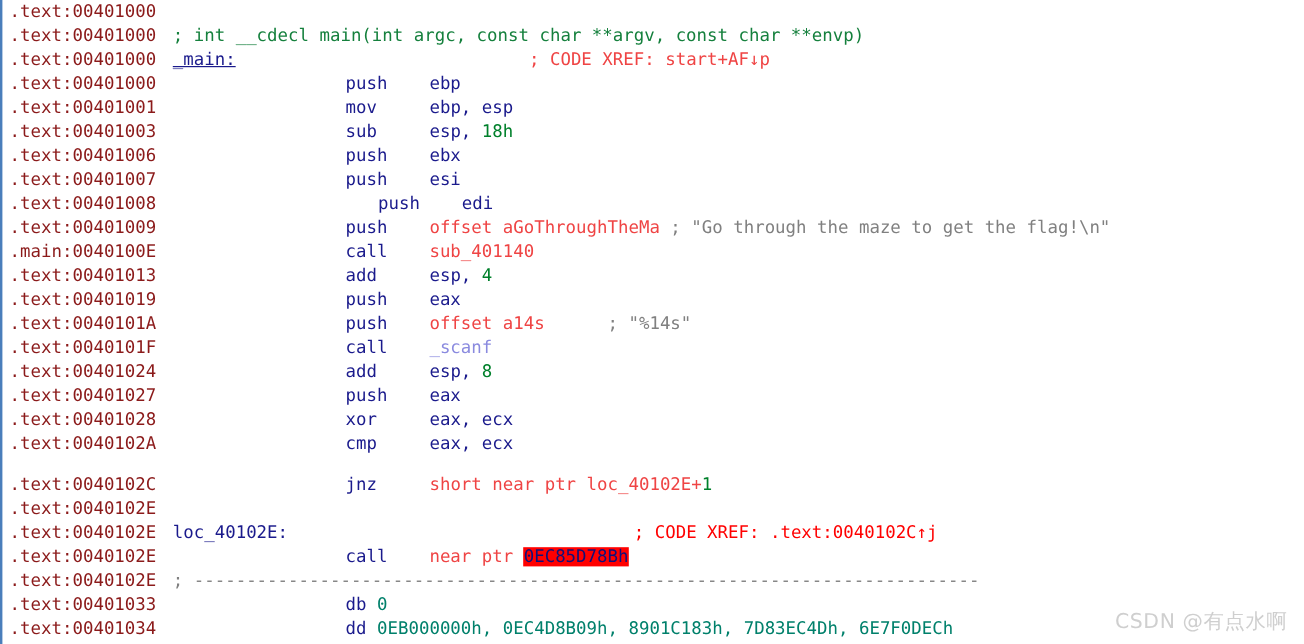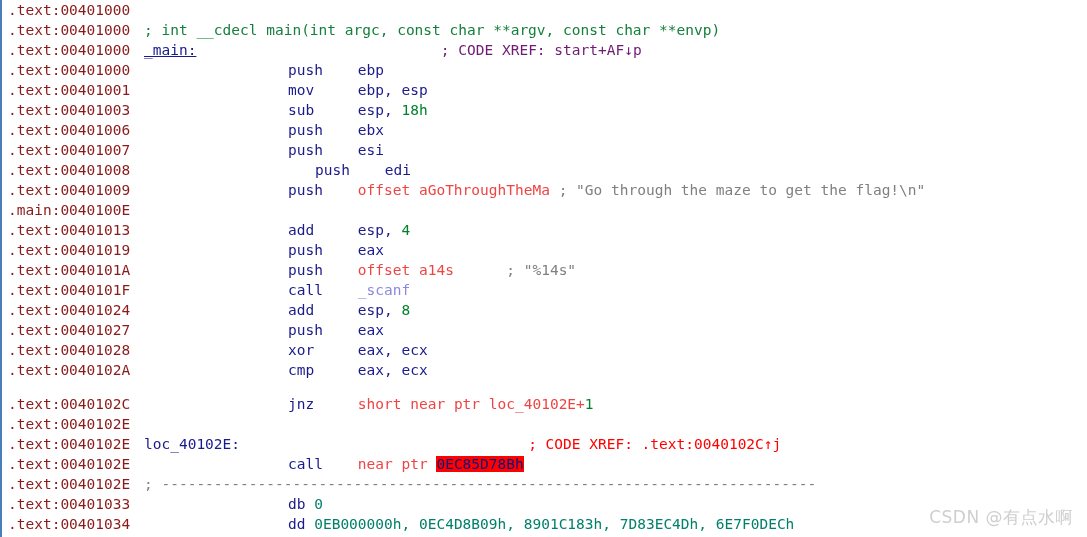--- a/index.html
+++ b/index.html
@@ -56,21 +56,21 @@
   
   .t-mnem    { color: #1a1a8c; }
   .t-reg     { color: #1a1a8c; }
   .t-num     { color: #00802b; }
   .t-data    { color: #00806b; }
   .t-label   { color: #1a1a8c; text-decoration: underline; }
   .t-loclbl  { color: #1a1a8c; }
   .t-name    { color: #ef4444; }
   .t-import  { color: #8a8adf; }
   .t-proto   { color: #15803d; }
-  .t-xref    { color: #701a75; }
+  .t-xref    { color: #ef4444; }
   .t-xref-hl { color: #ff0000; }
   .t-strcmt  { color: #808080; }
   .t-sep     { color: #808080; }
   .t-plain   { color: #1a1a8c; }
   .t-hl {
     background: #ff0000;
     color: #10107a;
   }
   #watermark {
     position: absolute;
@@ -94,21 +94,21 @@
       <div class="asm-line" style="height: 20px; line-height: 20px;"><span class="seg-addr">.text:00401000</span></div>
       <div class="asm-line" style="height: 20px; line-height: 20px;"><span class="seg-addr">.text:00401000</span><span class="line-body" style="left: 144px;"><span class="t-proto">; int __cdecl main(int argc, const char **argv, const char **envp)</span></span></div>
       <div class="asm-line" style="height: 20px; line-height: 20px;"><span class="seg-addr">.text:00401000</span><span class="line-body" style="left: 144px;"><span class="t-label">_main:</span><span class="t-plain">                            </span><span class="t-xref">; CODE XREF: start+AF↓p</span></span></div>
       <div class="asm-line" style="height: 20px; line-height: 20px;"><span class="seg-addr">.text:00401000</span><span class="line-body" style="left: 288px;"><span class="t-mnem">push</span><span class="t-plain">    </span><span class="t-reg">ebp</span></span></div>
       <div class="asm-line" style="height: 20px; line-height: 20px;"><span class="seg-addr">.text:00401001</span><span class="line-body" style="left: 288px;"><span class="t-mnem">mov</span><span class="t-plain">     </span><span class="t-reg">ebp, esp</span></span></div>
       <div class="asm-line" style="height: 20px; line-height: 20px;"><span class="seg-addr">.text:00401003</span><span class="line-body" style="left: 288px;"><span class="t-mnem">sub</span><span class="t-plain">     </span><span class="t-reg">esp, </span><span class="t-num">18h</span></span></div>
       <div class="asm-line" style="height: 20px; line-height: 20px;"><span class="seg-addr">.text:00401006</span><span class="line-body" style="left: 288px;"><span class="t-mnem">push</span><span class="t-plain">    </span><span class="t-reg">ebx</span></span></div>
       <div class="asm-line" style="height: 20px; line-height: 20px;"><span class="seg-addr">.text:00401007</span><span class="line-body" style="left: 288px;"><span class="t-mnem">push</span><span class="t-plain">    </span><span class="t-reg">esi</span></span></div>
       <div class="asm-line" style="height: 20px; line-height: 20px;"><span class="seg-addr">.text:00401008</span><span class="line-body" style="left: 302px; margin-left: 13px;"><span class="t-mnem">push</span><span class="t-plain">    </span><span class="t-reg">edi</span></span></div>
       <div class="asm-line" style="height: 20px; line-height: 20px;"><span class="seg-addr">.text:00401009</span><span class="line-body" style="left: 288px;"><span class="t-mnem">push</span><span class="t-plain">    </span><span class="t-name">offset aGoThroughTheMa</span><span class="t-strcmt"> ; "Go through the maze to get the flag!\n"</span></span></div>
-      <div class="asm-line" style="height: 20px; line-height: 20px;"><span class="seg-addr">.main:0040100E</span></div>
+      <div class="asm-line" style="height: 20px; line-height: 20px;"><span class="seg-addr">.main:0040100E</span><span class="line-body" style="left: 288px;"><span class="t-mnem">call</span><span class="t-plain">    </span><span class="t-name">sub_401140</span></span></div>
       <div class="asm-line" style="height: 20px; line-height: 20px;"><span class="seg-addr">.text:00401013</span><span class="line-body" style="left: 288px;"><span class="t-mnem">add</span><span class="t-plain">     </span><span class="t-reg">esp, </span><span class="t-num">4</span></span></div>
       <div class="asm-line" style="height: 20px; line-height: 20px; text-align: right;"><span class="seg-addr">.text:00401019</span><span class="line-body" style="left: 288px;"><span class="t-mnem">push</span><span class="t-plain">    </span><span class="t-reg">eax</span></span></div>
       <div class="asm-line" style="height: 20px; line-height: 20px;"><span class="seg-addr">.text:0040101A</span><span class="line-body" style="left: 288px;"><span class="t-mnem">push</span><span class="t-plain">    </span><span class="t-name">offset a14s</span><span class="t-strcmt">      ; "%14s"</span></span></div>
       <div class="asm-line" style="height: 20px; line-height: 20px;"><span class="seg-addr">.text:0040101F</span><span class="line-body" style="left: 288px;"><span class="t-mnem">call</span><span class="t-plain">    </span><span class="t-import">_scanf</span></span></div>
       <div class="asm-line" style="height: 20px; line-height: 20px;"><span class="seg-addr">.text:00401024</span><span class="line-body" style="left: 288px;"><span class="t-mnem">add</span><span class="t-plain">     </span><span class="t-reg">esp, </span><span class="t-num">8</span></span></div>
       <div class="asm-line" style="height: 20px; line-height: 20px;"><span class="seg-addr">.text:00401027</span><span class="line-body" style="left: 288px;"><span class="t-mnem">push</span><span class="t-plain">    </span><span class="t-reg">eax</span></span></div>
       <div class="asm-line" style="height: 20px; line-height: 20px;"><span class="seg-addr">.text:00401028</span><span class="line-body" style="left: 288px;"><span class="t-mnem">xor</span><span class="t-plain">     </span><span class="t-reg">eax, ecx</span></span></div>
       <div class="asm-line" style="height: 20px; line-height: 20px;"><span class="seg-addr">.text:0040102A</span><span class="line-body" style="left: 288px;"><span class="t-mnem">cmp</span><span class="t-plain">     </span><span class="t-reg">eax, ecx</span></span></div>
       <div class="asm-line" style="height: 20px; line-height: 20px; margin-top: 14px;"><span class="seg-addr">.text:0040102C</span><span class="line-body" style="left: 288px;"><span class="t-mnem">jnz</span><span class="t-plain">     </span><span class="t-name">short near ptr loc_40102E+</span><span class="t-num">1</span></span></div>
       <div class="asm-line" style="height: 20px; line-height: 20px;"><span class="seg-addr">.text:0040102E</span></div>

